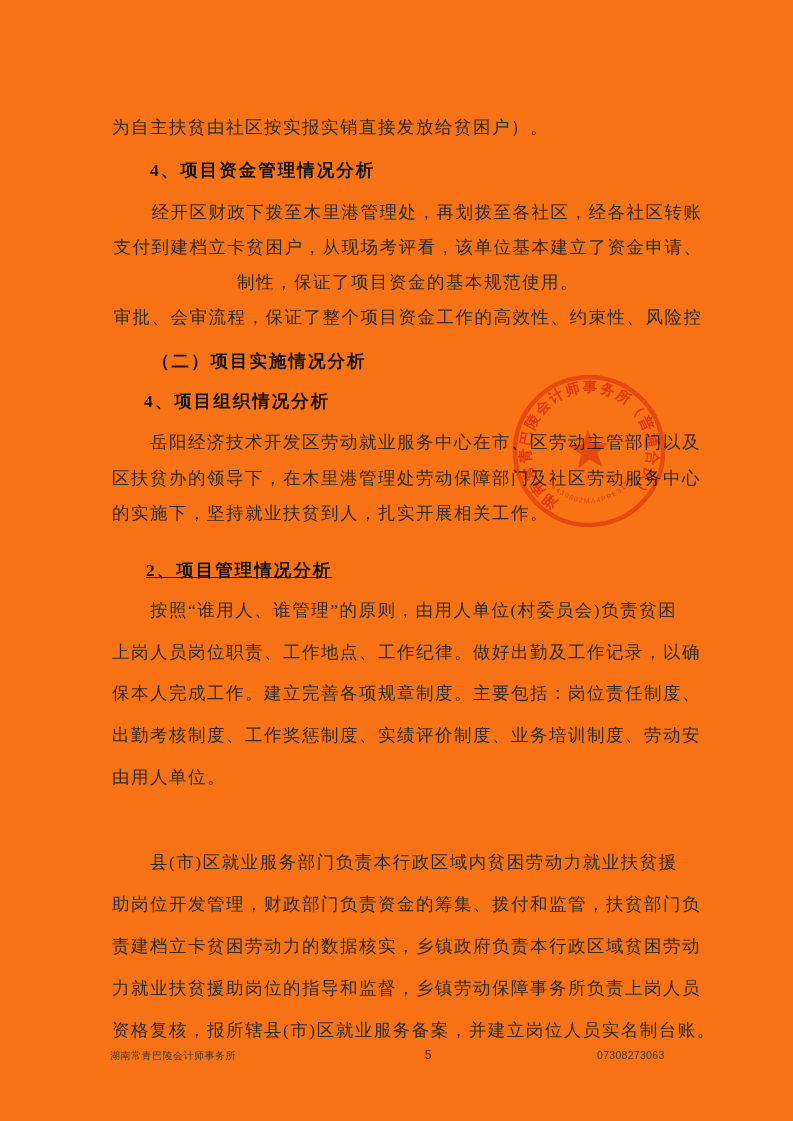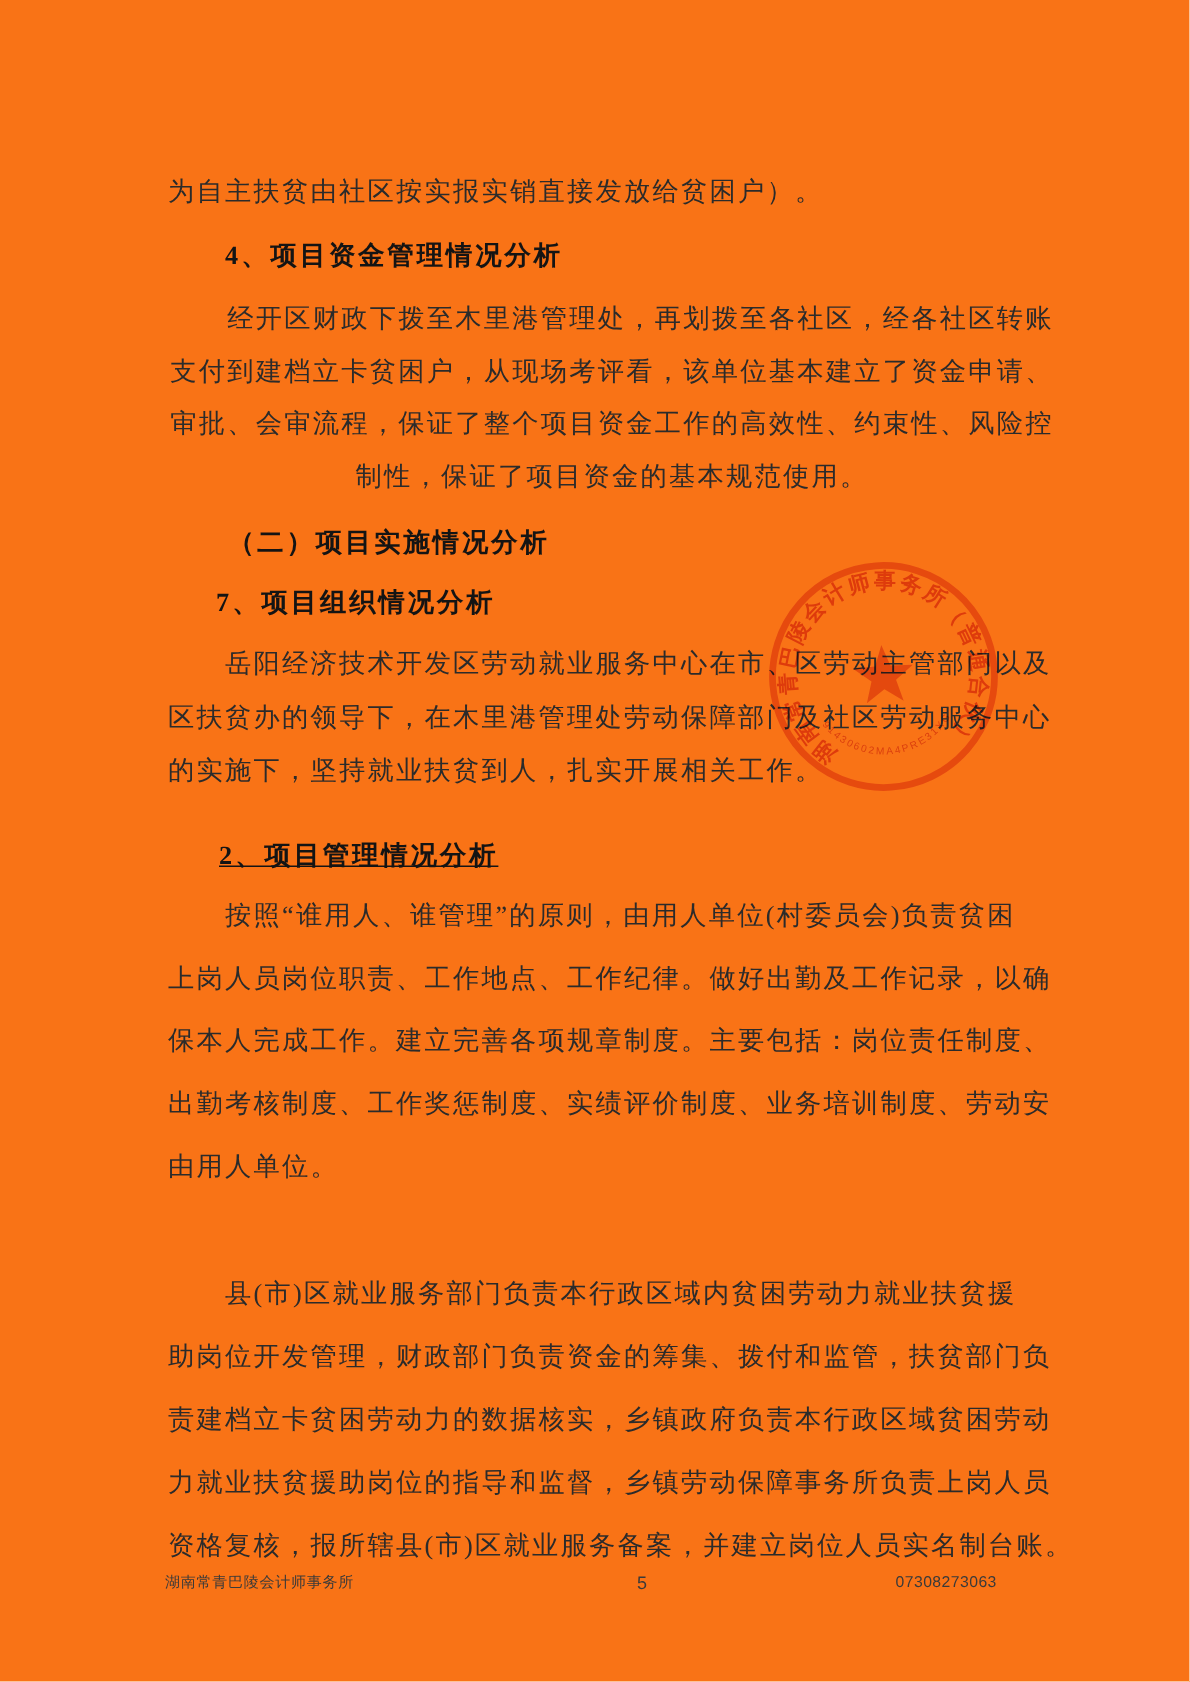--- a/index.html
+++ b/index.html
@@ -47,28 +47,28 @@
   <div id="doc-body">
       <div class="block continuation" id="b0">
         <div class="line">为自主扶贫由社区按实报实销直接发放给贫困户）。</div>
       </div>
       <div class="block heading" id="b1">
         <div class="line">4、项目资金管理情况分析</div>
       </div>
       <div class="block para" id="b2">
         <div class="line">经开区财政下拨至木里港管理处，再划拨至各社区，经各社区转账</div>
         <div class="line">支付到建档立卡贫困户，从现场考评看，该单位基本建立了资金申请、</div>
+        <div class="line">制性，保证了项目资金的基本规范使用。</div>
         <div class="line">审批、会审流程，保证了整个项目资金工作的高效性、约束性、风险控</div>
-        <div class="line">制性，保证了项目资金的基本规范使用。</div>
       </div>
       <div class="block heading" id="b3">
         <div class="line">（二）项目实施情况分析</div>
       </div>
       <div class="block heading" id="b4">
-        <div class="line">7、项目组织情况分析</div>
+        <div class="line">4、项目组织情况分析</div>
       </div>
       <div class="block para" id="b5">
         <div class="line">岳阳经济技术开发区劳动就业服务中心在市、区劳动主管部门以及</div>
         <div class="line">区扶贫办的领导下，在木里港管理处劳动保障部门及社区劳动服务中心</div>
         <div class="line">的实施下，坚持就业扶贫到人，扎实开展相关工作。</div>
       </div>
       <div class="block heading" id="b6">
         <div class="line">2、项目管理情况分析</div>
       </div>
       <div class="block para" id="b7">

